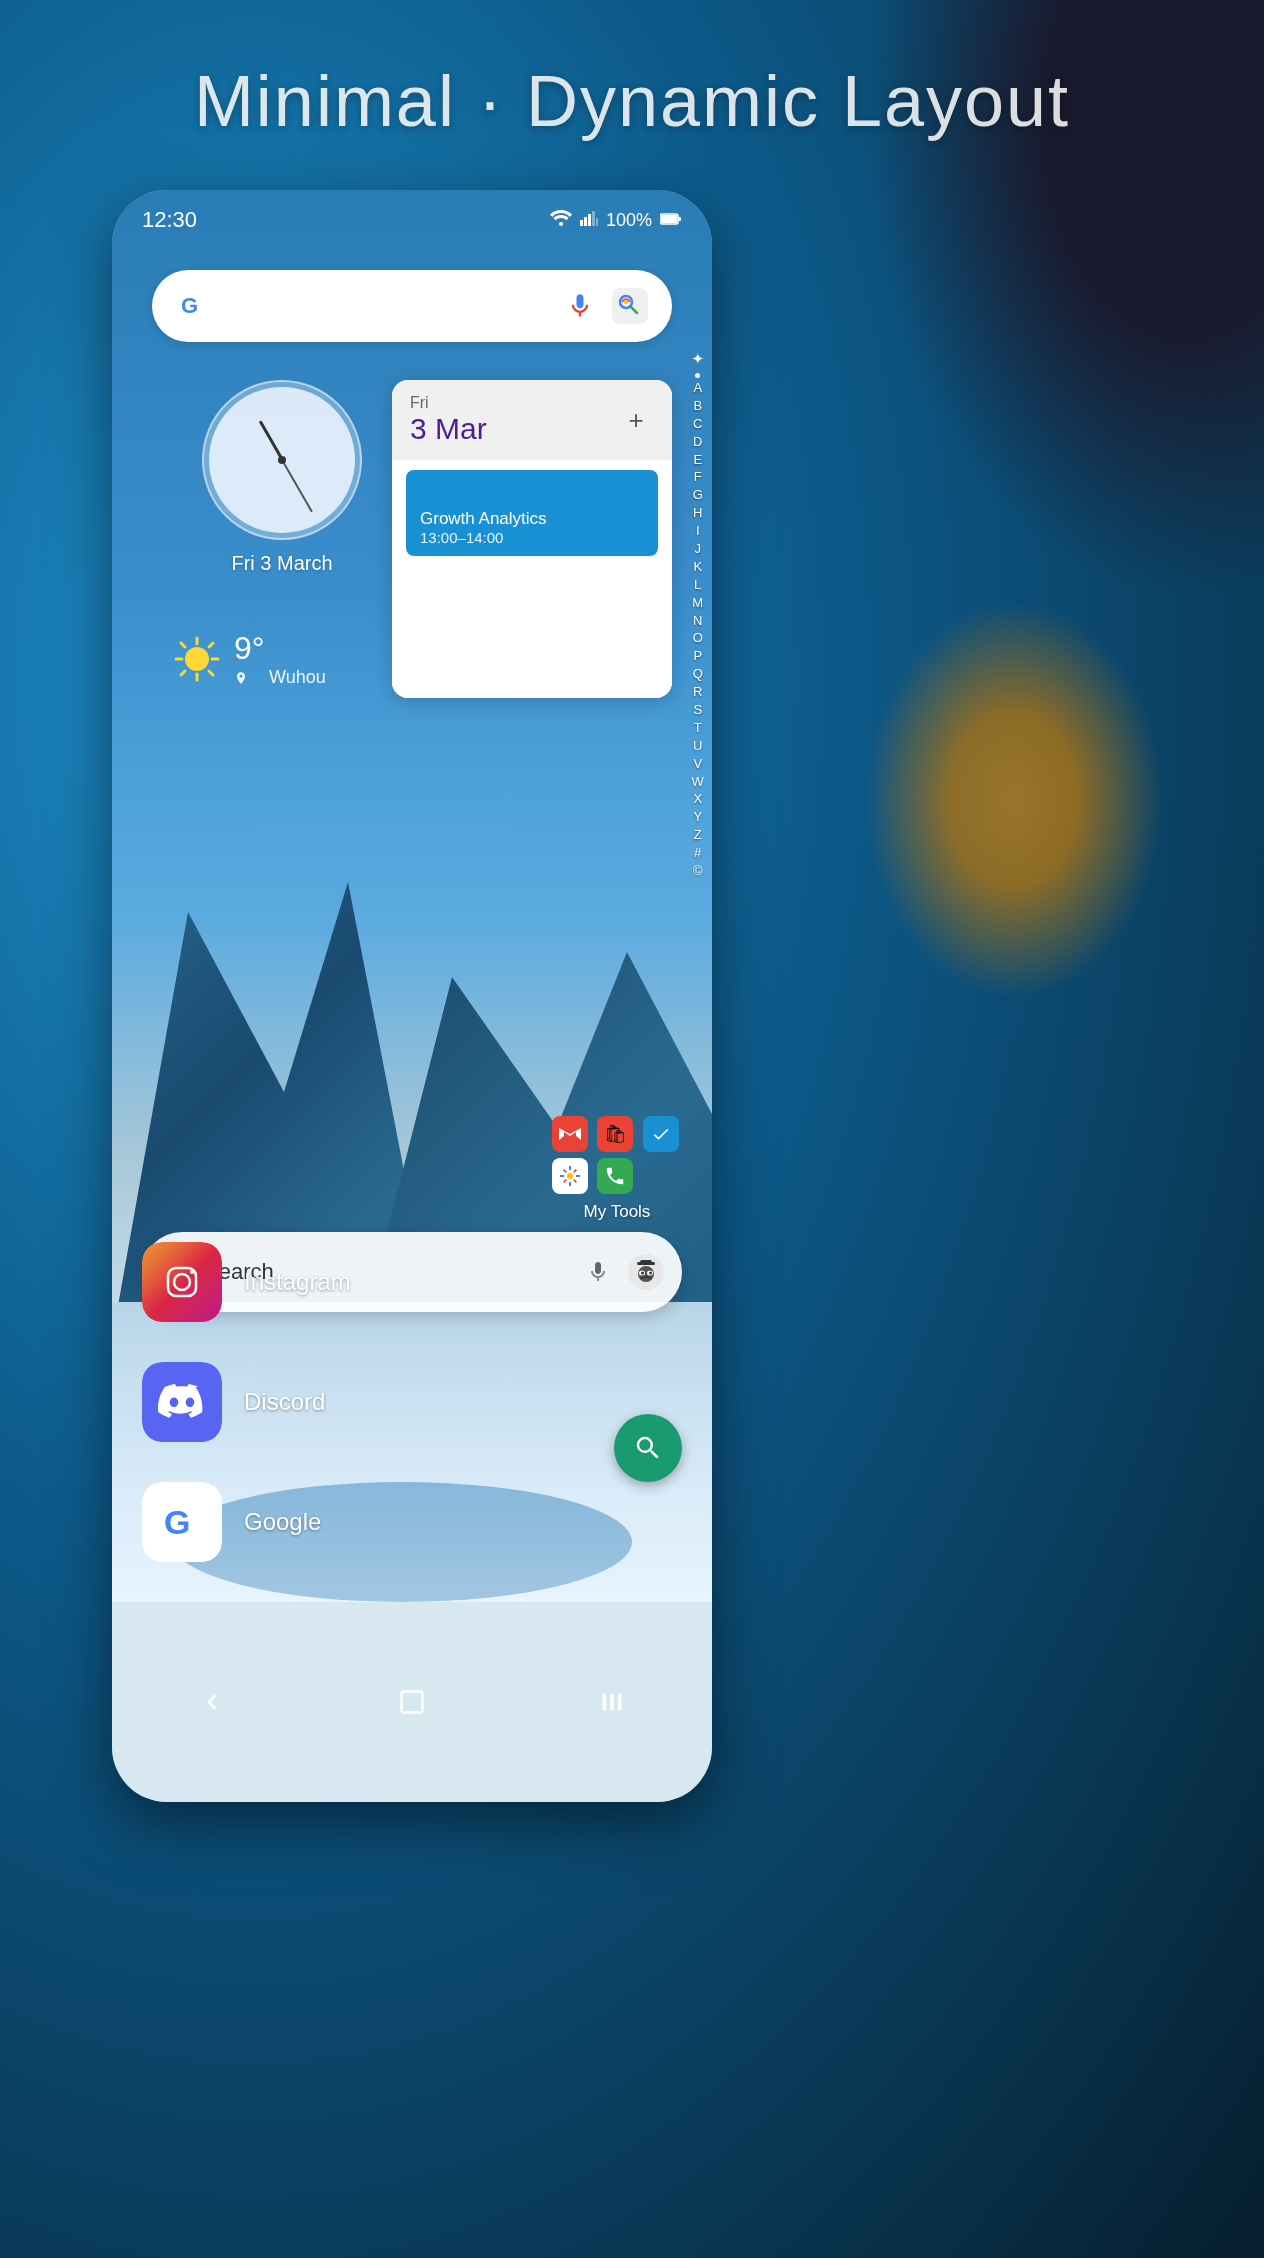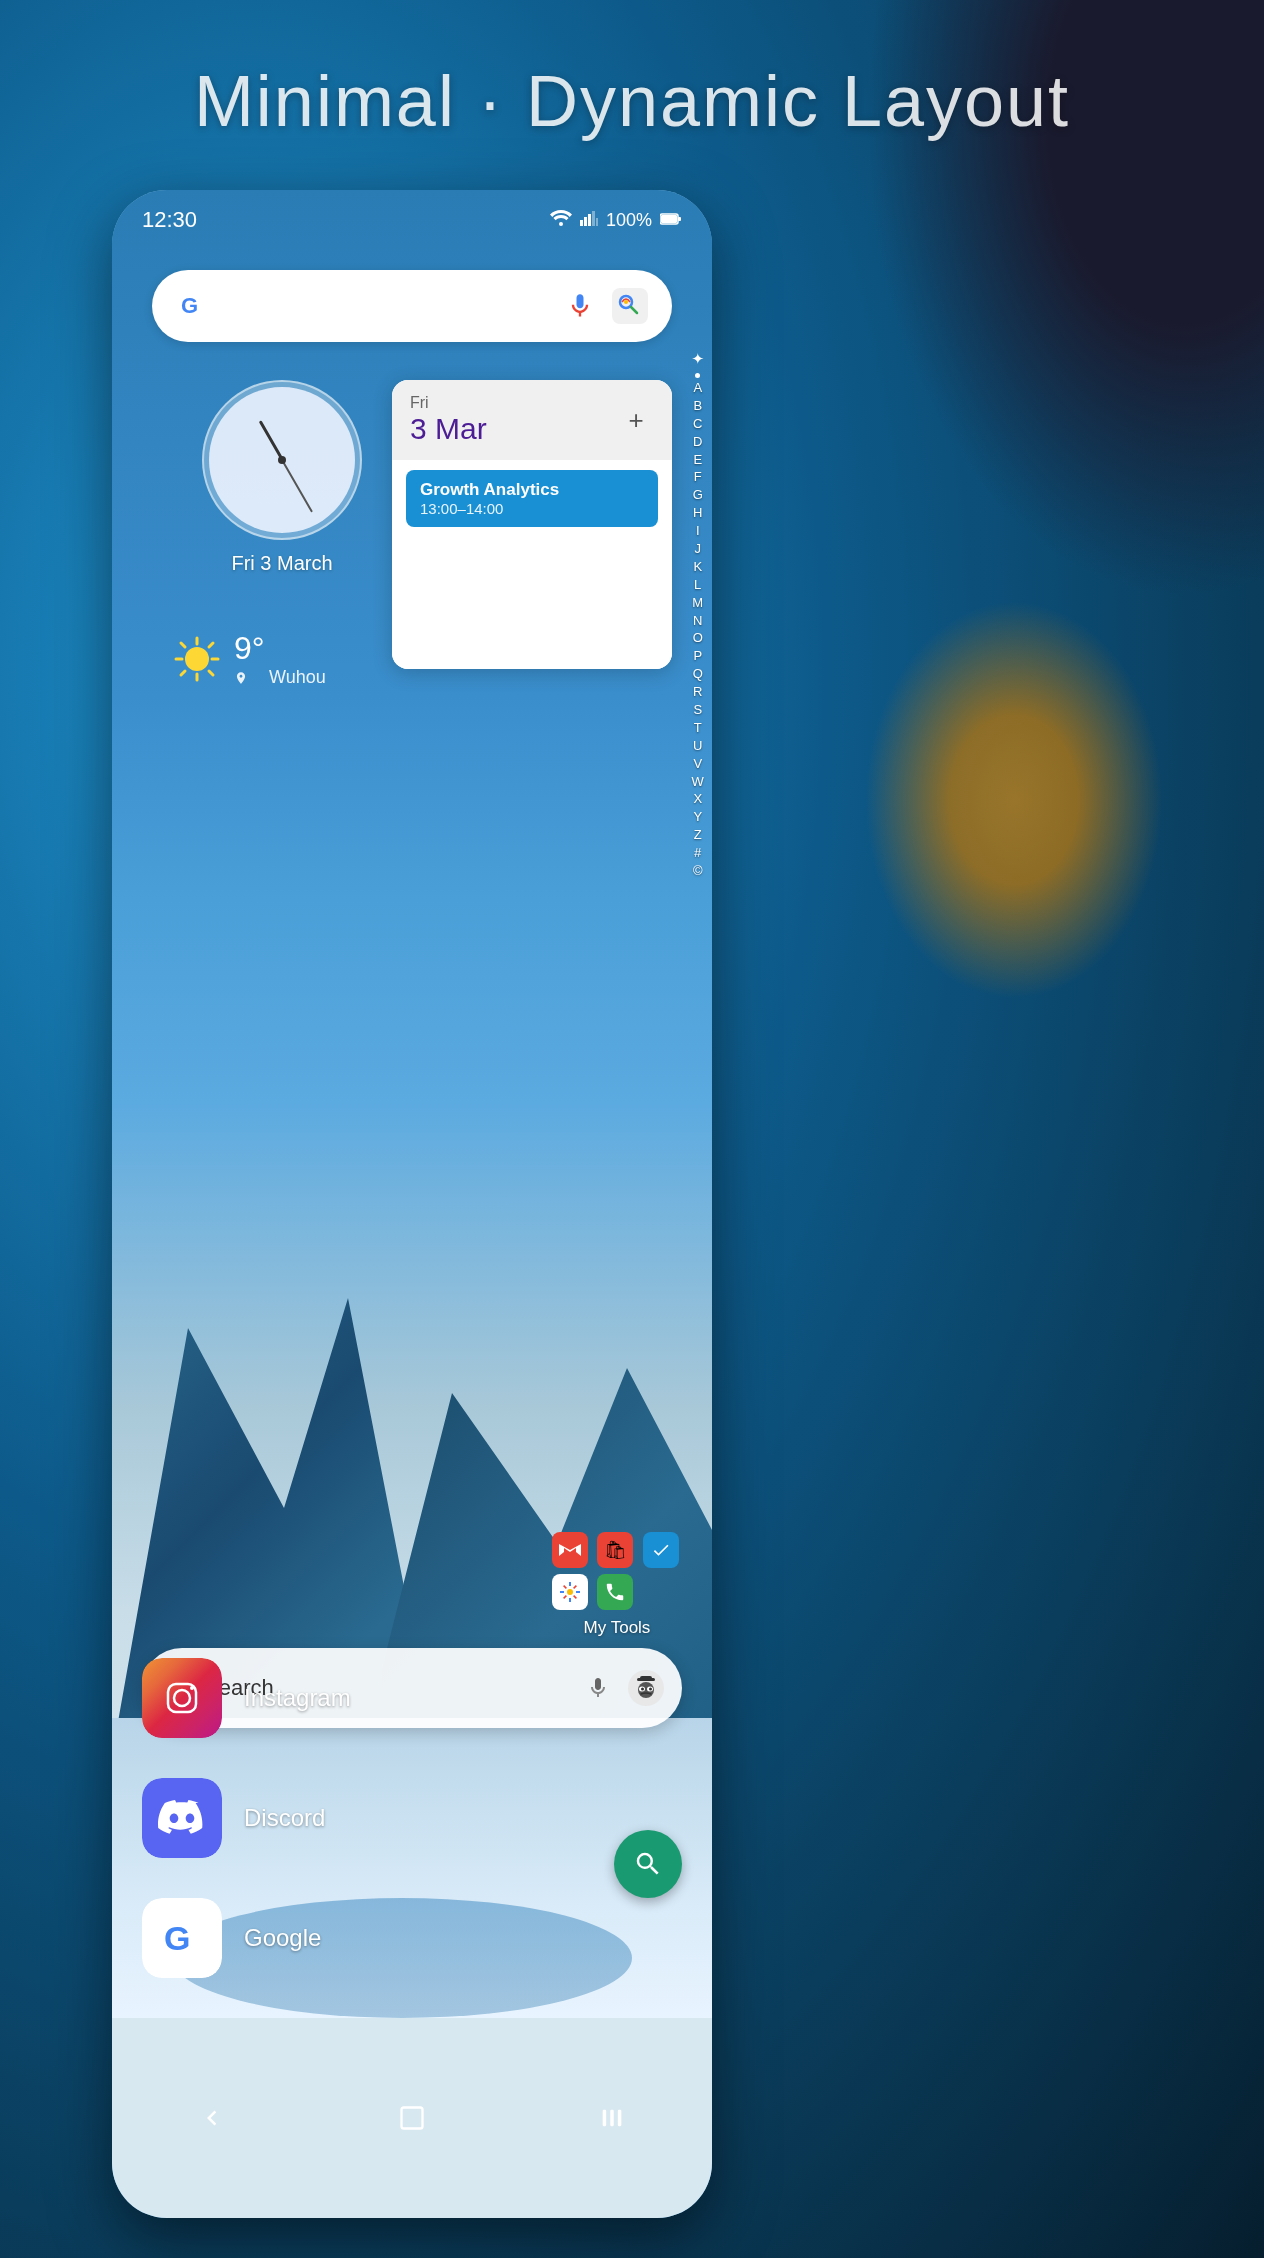--- a/index.html
+++ b/index.html
@@ -45,21 +45,21 @@
       text-shadow: 0 2px 8px rgba(0,0,0,0.3);
       z-index: 10;
     }
 
     
     .phone-frame {
       position: absolute;
       top: 190px;
       left: 112px;
       width: 600px;
-      height: 2028px;
+      height: 1612px;
       background: linear-gradient(180deg, #3a8cc0 0%, #2a7aad 20%, #1e6a9a 50%, #4a8fbf 80%, #5a9ecf 100%);
       border-radius: 55px;
       overflow: hidden;
       box-shadow: 0 20px 60px rgba(0,0,0,0.5), inset 0 1px 0 rgba(255,255,255,0.3);
       z-index: 5;
     }
 
     
     .phone-bg {
       position: absolute;
@@ -305,21 +305,22 @@
     }
     .cal-event {
       background: #1a90d4;
       color: white;
       border-radius: 8px;
       padding: 10px 14px;
       margin-bottom: 8px;
     }
     .cal-event-title {
       font-size: 17px;
-      font-weight: 700;
+      font-weight: 400;
+      margin-top: 29px;
     }
     .cal-event-time {
       font-size: 15px;
       opacity: 0.9;
     }
     .cal-empty {
       height: 120px;
     }
 
     

